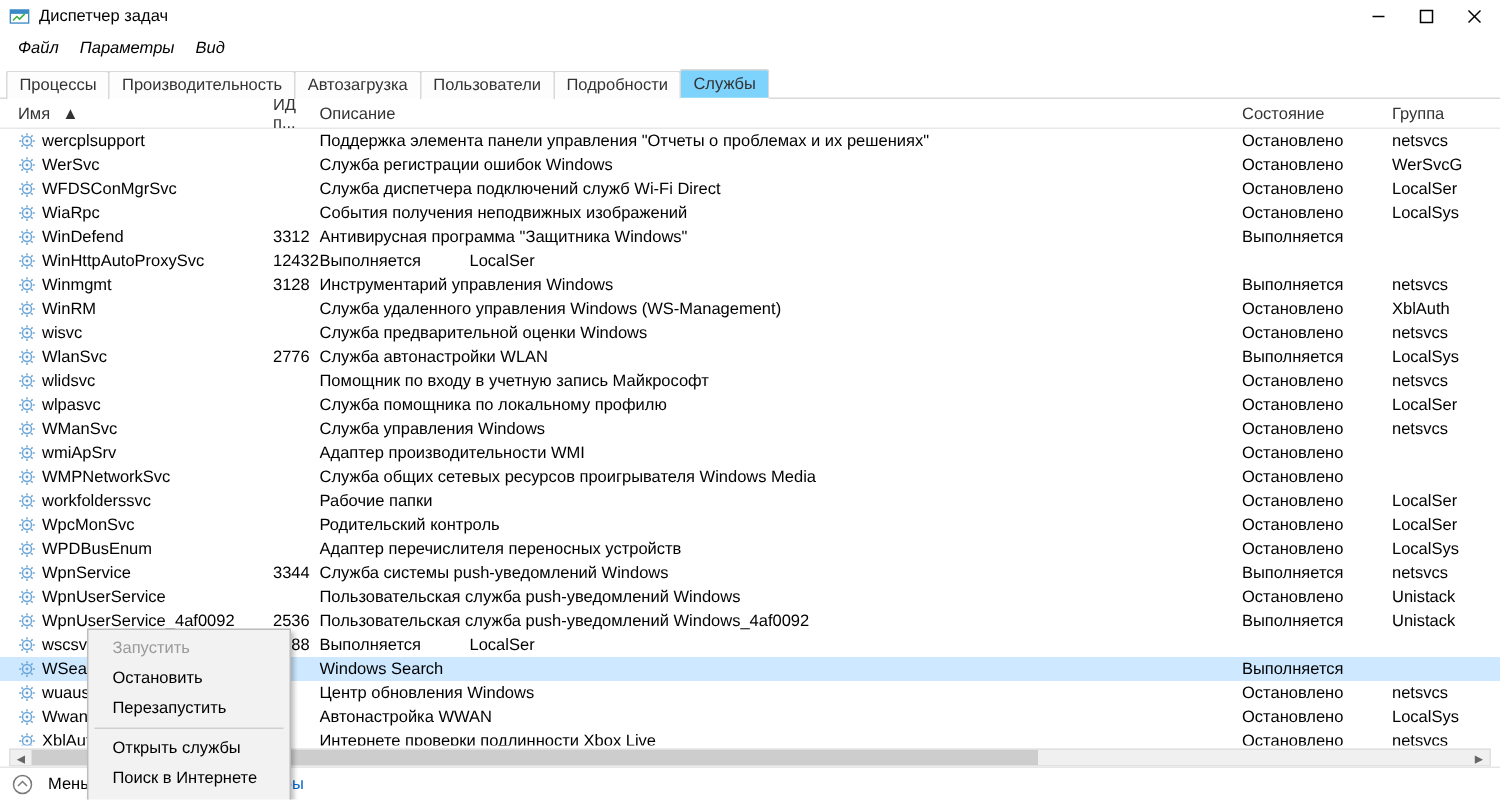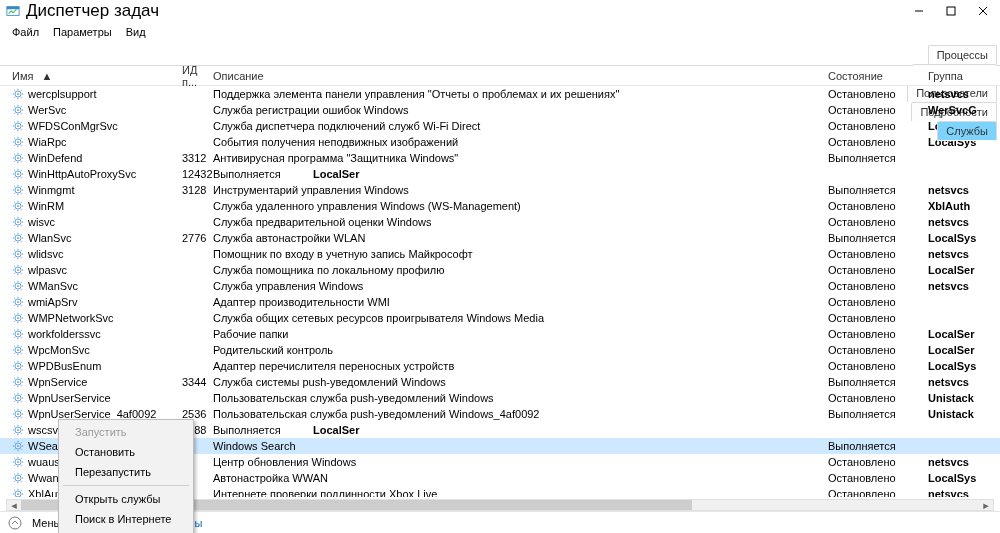--- a/index.html
+++ b/index.html
@@ -11,30 +11,29 @@
     width: 1000px;
     height: 533px;
     overflow: hidden;
     position: relative;
   }
   .titlebar {
     display: flex; align-items: center;
     height: 22px; padding: 0 6px;
   }
   .titlebar .app-icon { width: 14px; height: 14px; margin-right: 6px; }
-  .titlebar .title { flex: 1; font-size: 17px; }
+  .titlebar .title { flex: 1; font-size: 11px; }
   .winbtns { display: flex; gap: 18px; margin-right: 4px;}
   .winbtn { width: 14px; height: 14px; display: flex; align-items: center; justify-content: center; color: #222; }
   .menubar { display: flex; gap: 2px; padding: 2px 6px; height: 20px; align-items:center;}
-  .menubar div { padding: 2px 6px; cursor: default; }
+  .menubar div { padding: 2px 6px; cursor: default; font-style: italic; }
   .tabs {
     display: flex; border-bottom: 1px solid #d9d9d9;
     padding: 0 4px; margin-top: 2px; height: 22px; align-items: flex-end;
     position: relative;
-    flex-direction: column;
   }
   .tab {
     border: 1px solid #d9d9d9; border-bottom: none;
     padding: 3px 8px; font-size: 11px;
     background: #fff; margin-right: -1px;
     position: relative; top: 1px;
     border-radius: 2px 2px 0 0;
     color: #333;
   }
   .tab.active { background: #7dd3fc; z-index: 2; border-bottom: 1px solid #fff; }
@@ -49,21 +48,21 @@
     height: 16px;
     font-size: 11px;
     padding: 0 12px;
   }
   .header-row { height: 20px; color: #333; border-bottom: 1px solid #e8e8e8; background:#fff;}
   .header-row .col { font-weight: 400; }
   .col-name { width: 170px; display: flex; align-items: center; gap: 4px; overflow:hidden; text-overflow: ellipsis; white-space:nowrap;}
   .col-pid { width: 31px; text-align: left; }
   .col-desc { flex: 1; overflow:hidden; text-overflow:ellipsis; white-space:nowrap;}
   .col-state { width: 100px; }
-  .col-group { width: 60px; overflow:hidden; text-overflow:ellipsis; white-space:nowrap;font-weight:bold;}
+  .col-group { width: 60px; overflow:hidden; text-overflow:ellipsis; white-space:nowrap;}
   .svc-icon { width: 12px; height: 12px; flex-shrink: 0; }
   .rows { position:absolute; top:20px; left:0; right:0; bottom:14px; overflow:hidden;}
   .row.selected { background: #cde8ff; }
   .context-menu {
     position: absolute;
     left: 58px; top: 419px;
     width: 136px;
     background: #f2f2f2;
     border: 1px solid #bdbdbd;
     box-shadow: 2px 2px 3px rgba(0,0,0,0.25);
@@ -128,20 +127,21 @@
 </div>
 
 <div class="menubar">
   <div>Файл</div>
   <div>Параметры</div>
   <div>Вид</div>
 </div>
 
 <div class="tabs">
   <div class="tab">Процессы</div>
+  <div class="tab">Производительность</div>
   <div class="tab">Автозагрузка</div>
   <div class="tab">Пользователи</div>
   <div class="tab">Подробности</div>
   <div class="tab active">Службы</div>
 </div>
 
 <div class="body">
   <div class="header-row">
     <div class="col col-name">
         <span>Имя</span>

